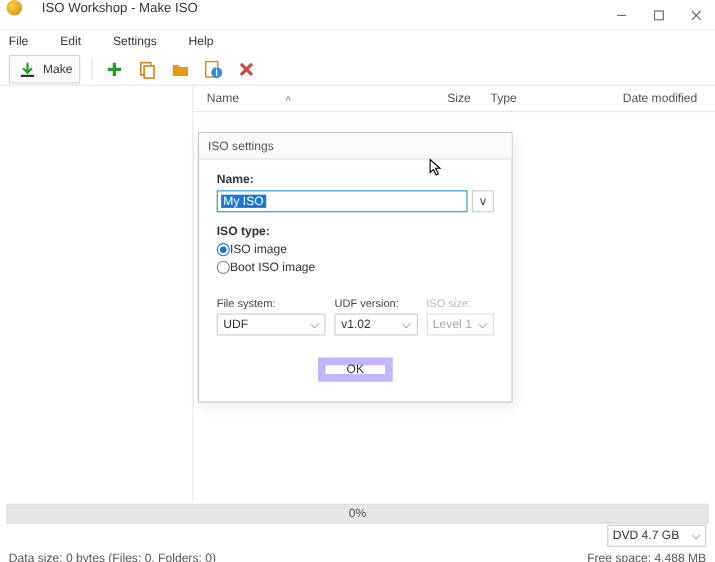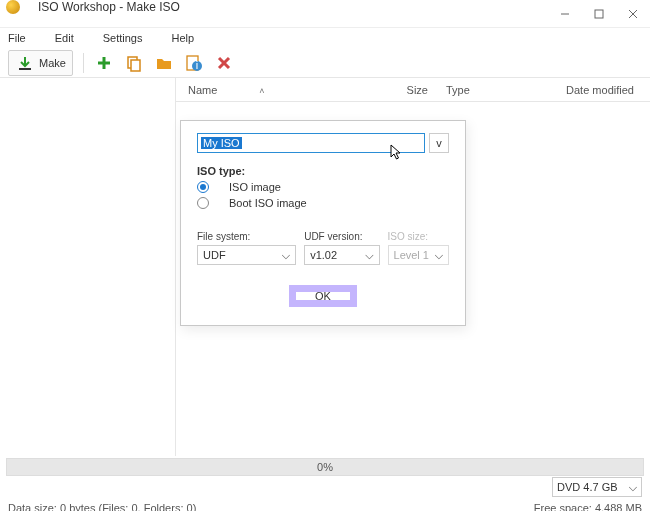--- a/index.html
+++ b/index.html
@@ -32,21 +32,21 @@
   .statusbar .right { margin-left: auto; }
 
   .dialog { position: absolute; left: 180px; top: 120px; width: 286px; border: 1px solid #c8c8c8; background: #fff; box-shadow: 2px 4px 12px rgba(0,0,0,0.08); }
   .dlg-title { height: 24px; display: flex; align-items: center; padding: 0 8px; border-bottom: 1px solid #e2e2e2; font-size: 11px; color: #555; background: #fafafa; }
   .dlg-body { padding: 12px 16px 6px 16px; }
   .lbl-bold { font-weight: 600; margin-bottom: 4px; display: block; }
   .name-row { display: flex; gap: 4px; }
   .name-input { flex: 1; height: 20px; border: 1px solid #2a8dd6; background: #fff; position: relative; display: flex; align-items: center; padding: 0 3px; text-align: center; }
   .name-input .sel { background: #1a78d0; color: #fff; padding: 0 2px; }
   .v-btn { width: 20px; height: 20px; border: 1px solid #ccc; display: flex; align-items: center; justify-content: center; }
-  .radio-row { display: flex; align-items: center; gap: 20px; margin: 4px 0; }
+  .radio-row { display: flex; align-items: center; gap: 0; margin: 4px 0; }
   .radio-outer { width: 12px; height: 12px; border: 1px solid #1a78d0; border-radius: 50%; display: flex; align-items: center; justify-content: center; }
   .radio-outer.off { border-color: #888; }
   .radio-inner { width: 6px; height: 6px; background: #1a78d0; border-radius: 50%; }
   .combo-row { display: flex; gap: 8px; margin-top: 4px; }
   .combo-col { display: flex; flex-direction: column; }
   .combo { height: 20px; border: 1px solid #ccc; display: flex; align-items: center; padding: 0 5px; background: #fff; }
   .combo .chev { margin-left: auto; color: #666; }
   .combo.disabled { color: #aaa; border-color: #ddd; align-items: center; }
   .combo-lbl { font-size: 10px; color: #444; margin-bottom: 3px; }
   .combo-lbl.disabled { color: #bbb; }
@@ -153,21 +153,23 @@
     <span class="chev">⌵</span>
   </div>
 </div>
 
 <div class="statusbar">
   <span>Data size: 0 bytes (Files: 0, Folders: 0)</span>
   <span class="right">Free space: 4,488 MB</span>
 </div>
 
 <div class="dialog">
+  <div class="dlg-title">ISO settings</div>
   <div class="dlg-body">
+    <span class="lbl-bold">Name:</span>
     <div class="name-row">
       <div class="name-input">
         <span class="sel">My ISO</span>
       </div>
       <div class="v-btn">v</div>
     </div>
 
     <div style="height:12px"></div>
     <span class="lbl-bold">ISO type:</span>
     <div class="radio-row">

